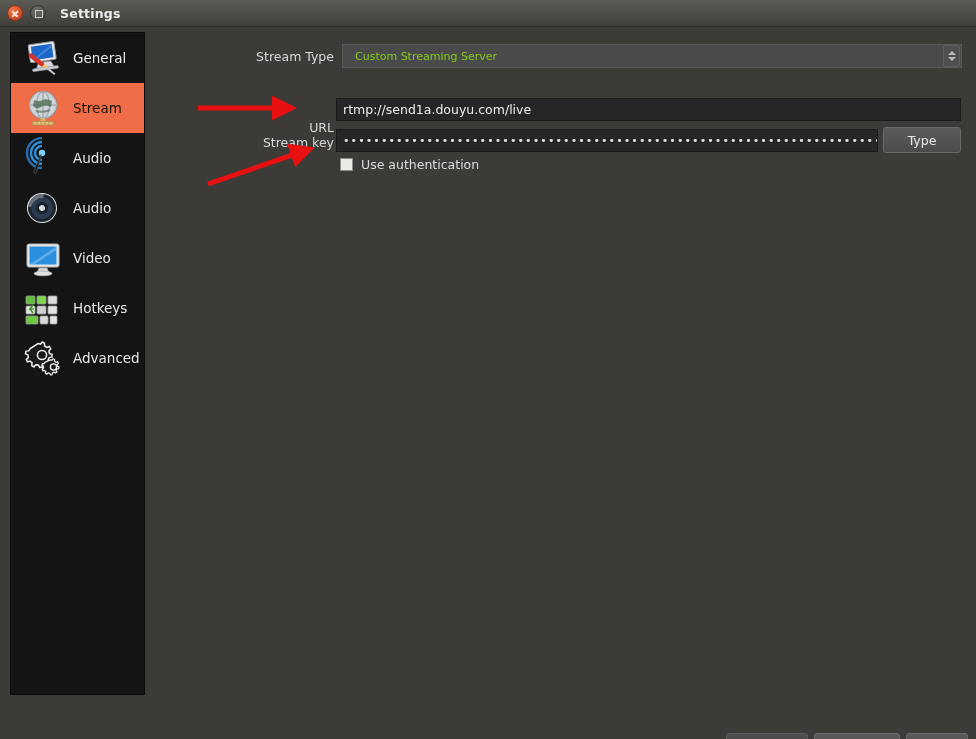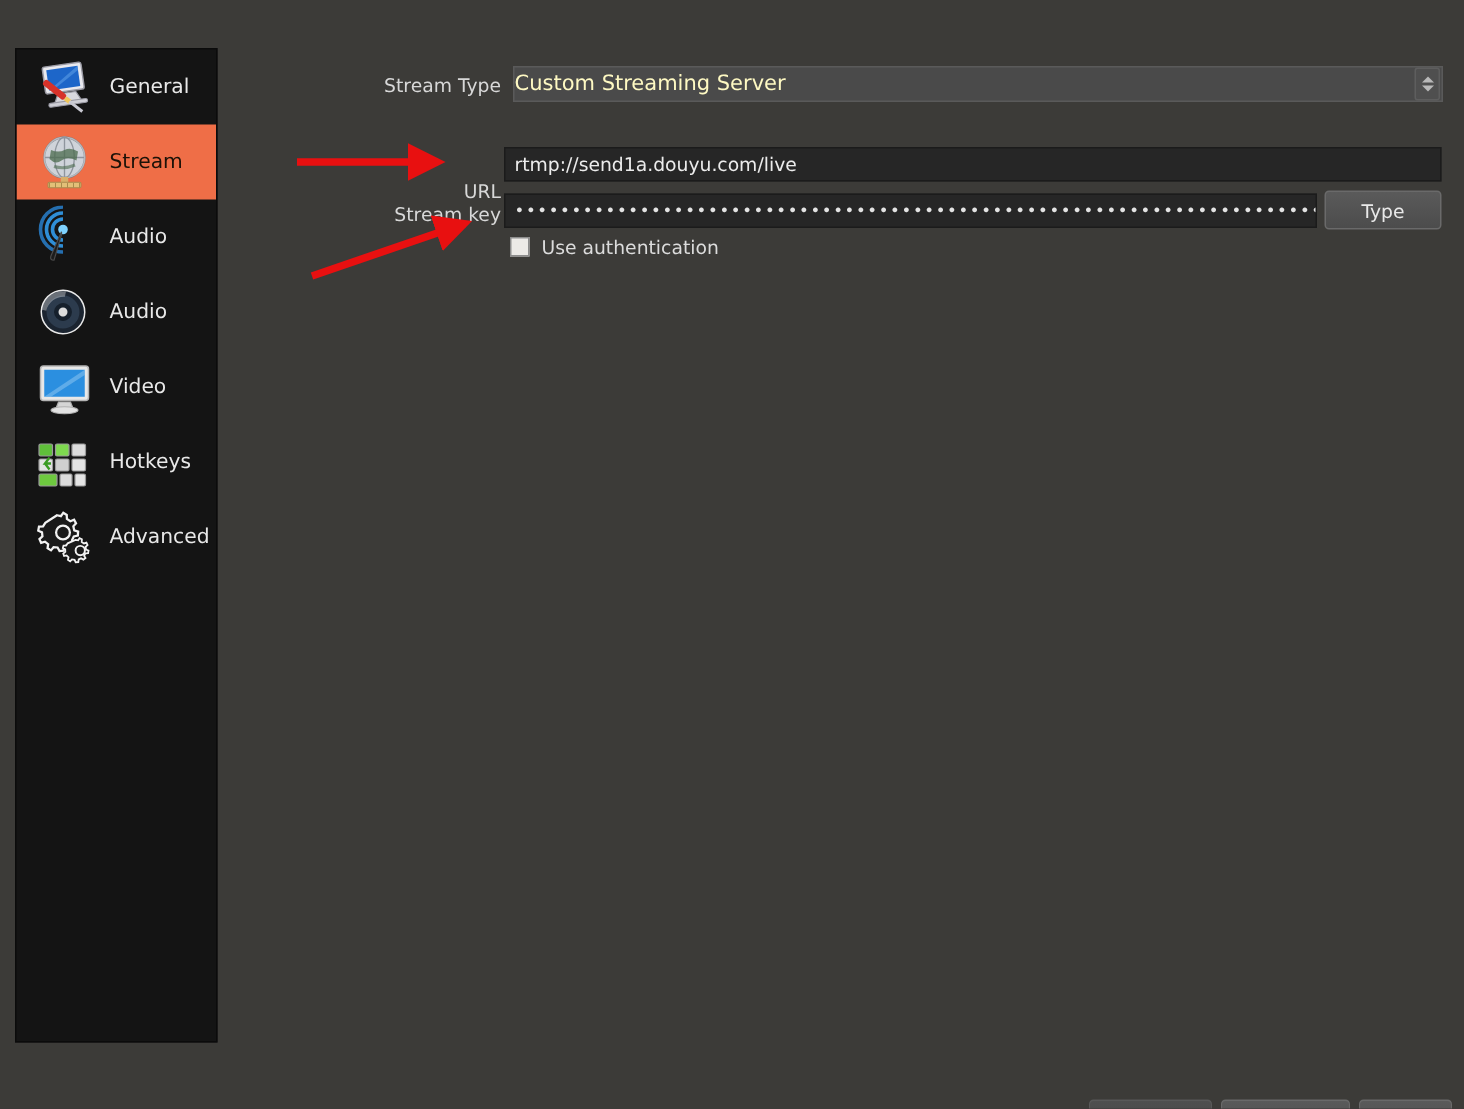--- a/index.html
+++ b/index.html
@@ -125,23 +125,23 @@
     position: absolute;
     left: 190px; top: 12px;
     width: 620px; height: 24px;
     background: #4a4a4a;
     border: 1px solid #5a5a5a;
     display: flex;
     align-items: center;
     cursor: pointer;
   }
   .combo-text {
-    color: #fef9c3;
-    font-size: 14px;
-    padding-left: 0;
+    color: #84cc16;
+    font-size: 11px;
+    padding-left: 12px;
     flex: 1;
     white-space: nowrap;
     overflow: hidden;
   }
   .combo-spin {
     width: 17px; height: 22px;
     margin-right: 1px;
     background: #4f4f4f;
     border: 1px solid #5e5e5e;
     border-radius: 2px;
@@ -236,20 +236,25 @@
     left: 0; top: 0;
     width: 976px; height: 739px;
     pointer-events: none;
   }
 </style>
 </head>
 <body>
 
 <div id="app">
 
+  <div class="titlebar">
+    <div class="win-btn close"></div>
+    <div class="win-btn max"></div>
+    <div class="title-text">Settings</div>
+  </div>
 
   <div class="sidebar">
 
     <div class="side-item">
       <div class="side-icon">
         <svg class="ic" width="42" height="40" viewBox="0 0 42 40">
           <g transform="rotate(-8 21 20)">
             <rect x="8" y="5" width="26" height="18" rx="1.5" fill="#e9e9ee" stroke="#9a9aa4" stroke-width="1"></rect>
             <rect x="10.5" y="7.2" width="21" height="13.6" fill="#1d66c9"></rect>
             <path d="M10.5 20.8 L31.5 7.2 L31.5 10 L13.5 20.8 Z" fill="#5fa0e8" opacity=".55"></path>

